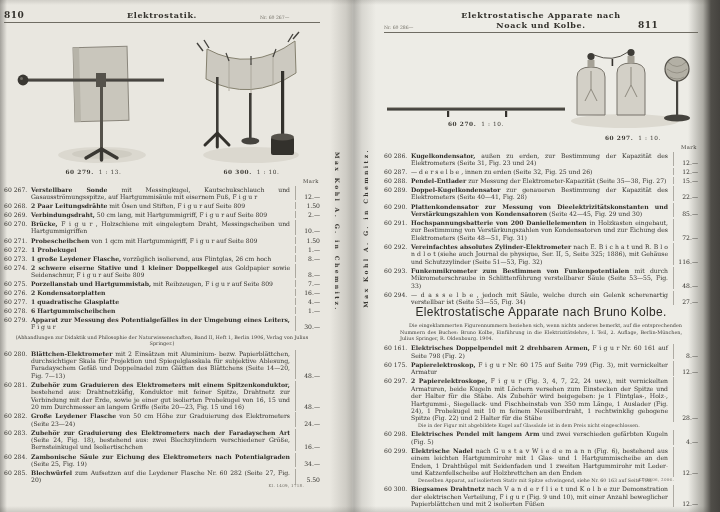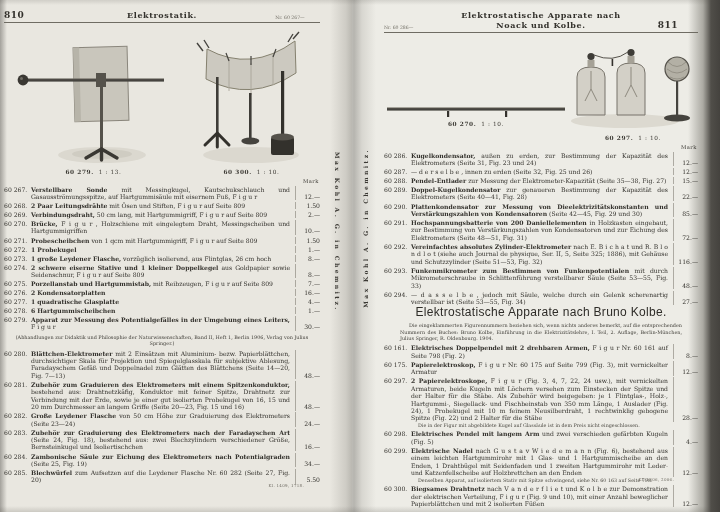--- a/index.html
+++ b/index.html
@@ -17,21 +17,21 @@
   }
   .page{position:absolute;top:10px;height:494px;}
   .page.left{left:4px;width:316px;}
   .page.right{left:384px;width:314px;}
 
   .pghead{display:grid;grid-template-columns:60px 1fr 60px;align-items:end;
           border-bottom:1px solid #6f6c63;padding-bottom:2px;}
   .pgnum{font-size:9px;font-weight:bold;letter-spacing:.5px;}
   .pgtitle{font-size:8px;font-weight:bold;text-align:center;letter-spacing:.6px;}
   .pgnr{font-size:4.6px;color:#716e65;align-self:end;}
-  .al{text-align:left;} .ar{text-align:center;}
+  .al{text-align:left;} .ar{text-align:left;}
 
   .figrow{display:flex;justify-content:space-around;align-items:flex-end;}
   .page.left .figrow{height:152px;padding-top:6px;}
   .page.right .figrow{height:108px;padding-top:4px;}
   .figblock{display:flex;flex-direction:column;align-items:center;}
   .figcap{font-size:5.8px;letter-spacing:.6px;color:#3c3a34;margin-top:2px;white-space:nowrap;}
   .figcap b{font-weight:bold;}
 
   .markhead{text-align:right;font-size:5.2px;letter-spacing:.5px;color:#3c3a34;margin-top:3px;padding-right:1px;}
 

